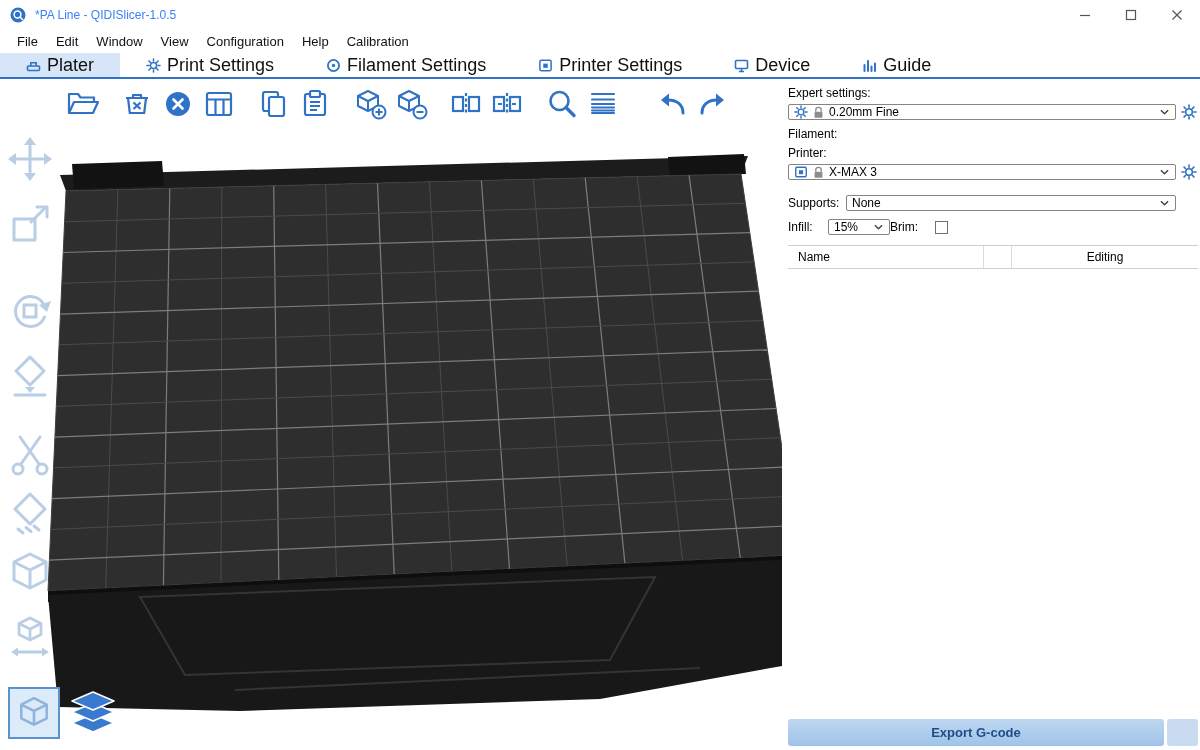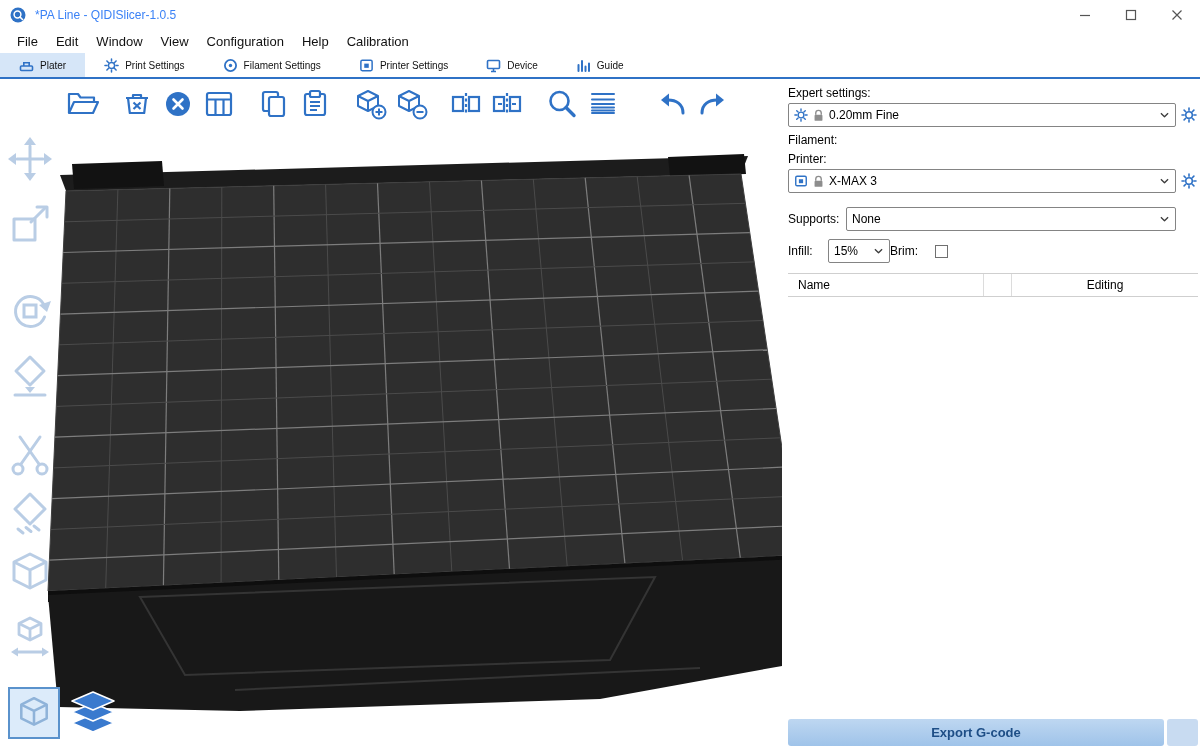--- a/index.html
+++ b/index.html
@@ -12,21 +12,21 @@
 .title-text{margin-left:9px;font-size:12px;color:#3b82f6;}
 .win-controls{position:absolute;right:0;top:0;height:30px;display:flex;}
 .win-btn{width:46px;height:30px;display:flex;align-items:center;justify-content:center;cursor:default;}
 
 
 .menubar{position:absolute;top:30px;left:0;right:0;height:23px;display:flex;align-items:center;padding-left:8px;}
 .menu-item{padding:2px 9px;font-size:13px;color:#111;}
 
 
 .tabbar{position:absolute;top:53px;left:0;right:0;height:26px;border-bottom:2px solid #2f72c6;display:flex;align-items:stretch;background:#fff;}
-.tab{display:flex;align-items:center;gap:6px;padding:0 19px;font-size:10px;color:#111;}
+.tab{display:flex;align-items:center;gap:6px;padding:0 26px;font-size:18px;color:#111;}
 .tab.active{background:#d6e6f8;}
 .modes{margin-left:auto;display:flex;align-items:stretch;}
 .mode{display:flex;align-items:center;gap:6px;padding:0 11px;font-size:13px;}
 .mode .dot{width:9px;height:9px;border-radius:50%;}
 .dot-simple{background:#7b8c2b;}
 .dot-advanced{background:#9c7b2b;}
 .dot-expert{background:#7c2b1d;}
 .mode.active{background:#3b72bf;color:#fff;font-weight:bold;padding-right:16px;}
 
 
@@ -44,21 +44,21 @@
 .g-cut{top:352px;}.g-support{top:411px;}.g-measure{top:471px;}.g-seam{top:535px;}
 
 
 .view-editor{position:absolute;left:8px;top:608px;width:52px;height:52px;border:2px solid #5a92cc;background:#dcebfa;display:flex;align-items:center;justify-content:center;z-index:6;}
 .view-preview{position:absolute;left:68px;top:612px;z-index:6;}
 
 
 .panel{position:absolute;left:782px;top:79px;width:418px;height:671px;background:#fff;display:flex;flex-direction:column;padding:5px 2px 4px 6px;}
 .panel-label{font-size:12px;color:#000;margin:2px 0 3px 0;}
 .combo-row{display:flex;align-items:center;gap:4px;margin-bottom:4px;}
-.combo{flex:1;height:24px;border:1px solid #848484;border-radius:2px;background:#fff;display:flex;align-items:center;gap:5px;padding:0 6px 0 5px;font-size:12px;}
+.combo{flex:1;height:16px;border:1px solid #848484;border-radius:2px;background:#fff;display:flex;align-items:center;gap:5px;padding:0 6px 0 5px;font-size:12px;}
 .combo-text{flex:1;white-space:nowrap;overflow:hidden;color:#000;}
 .gear-btn{width:18px;height:18px;display:flex;align-items:center;justify-content:center;}
 .swatch{width:15px;height:13px;background:#2a6ee0;border:1px solid #1b4fa8;}
 .inline-row{display:flex;align-items:center;}
 .supports-row{margin-top:10px;margin-right:22px;}
 .supports-row .panel-label{width:58px;margin:0;}
 .infill-row{margin-top:8px;}
 .infill-row .panel-label{width:40px;margin:0;}
 .infill-combo{flex:0 0 62px;}
 .brim-label{margin-left:16px;width:auto;font-size:12px;}

